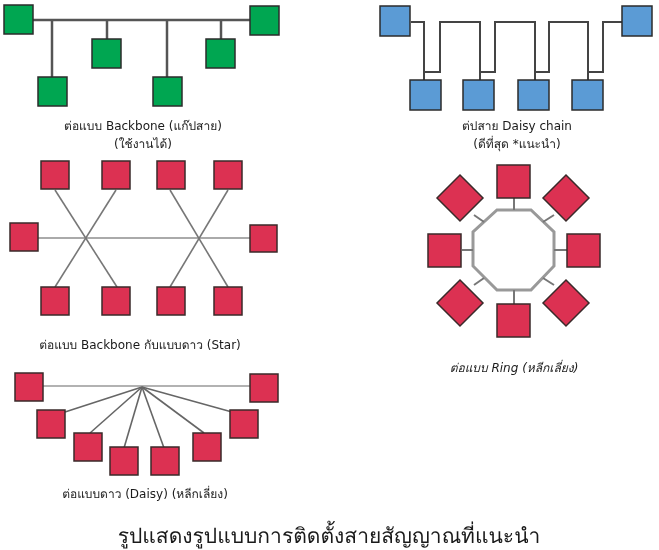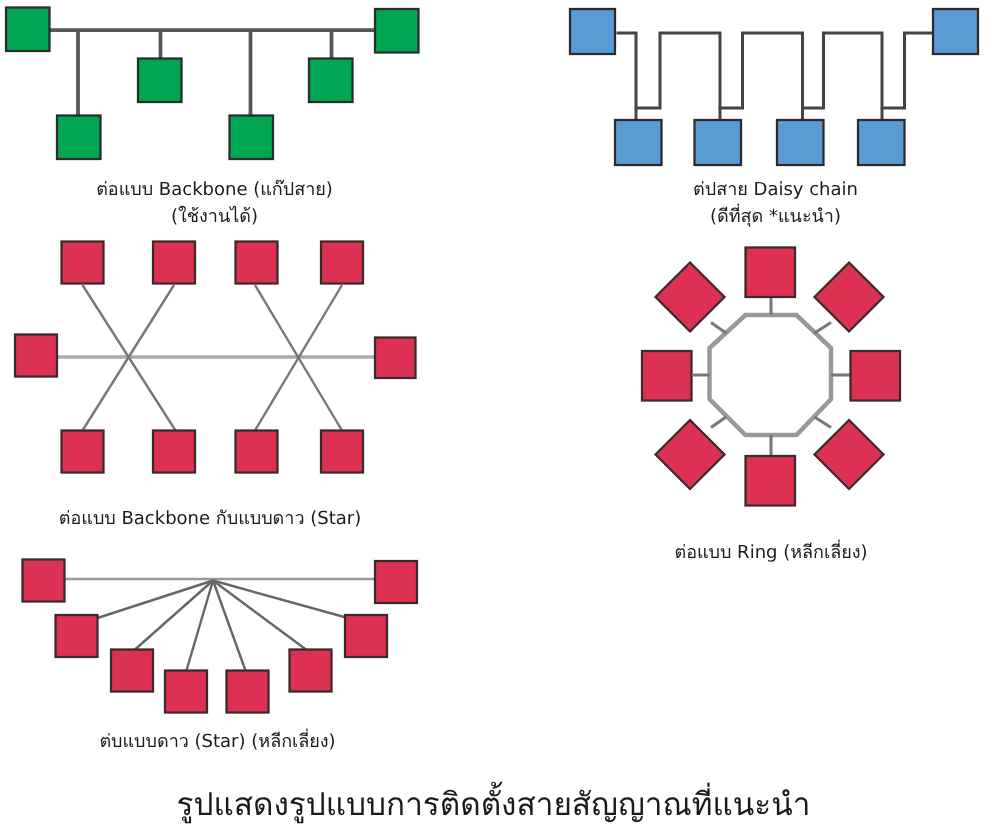--- a/index.html
+++ b/index.html
@@ -118,21 +118,21 @@
 
 <div class="label" style="left:517px; top:117px;">
   <div>ต่ปสาย Daisy chain</div>
   <div>(ดีที่สุด *แนะนำ)</div>
 </div>
 
 <div class="label" style="left:140px; top:336px;">
   <div>ต่อแบบ Backbone  กับแบบดาว (Star)</div>
 </div>
 
-<div class="label" style="left:514px; top:359px;">
+<div class="label" style="left:514px; top:359px;font-style:italic;">
   <div>ต่อแบบ Ring (หลีกเลี่ยง)</div>
 </div>
 
 <div class="label" style="left:145px; top:485px;">
-  <div>ต่บแบบดาว (Star) (หลีกเลี่ยง)</div>
+  <div>ต่อแบบดาว (Daisy) (หลีกเลี่ยง)</div>
 </div>
 
 <div class="caption">รูปแสดงรูปแบบการติดตั้งสายสัญญาณที่แนะนำ</div>
 
 </body></html>

